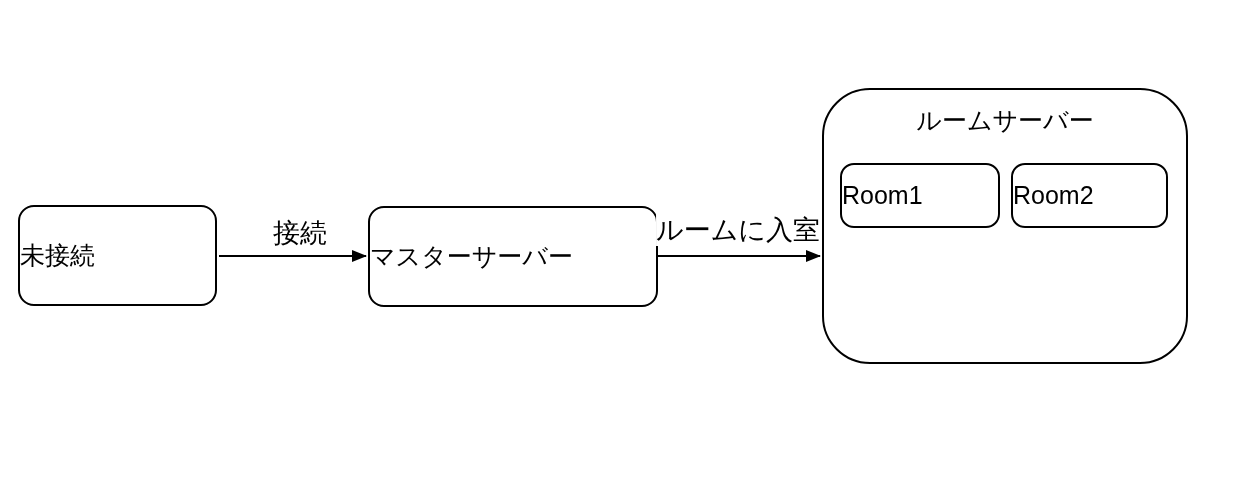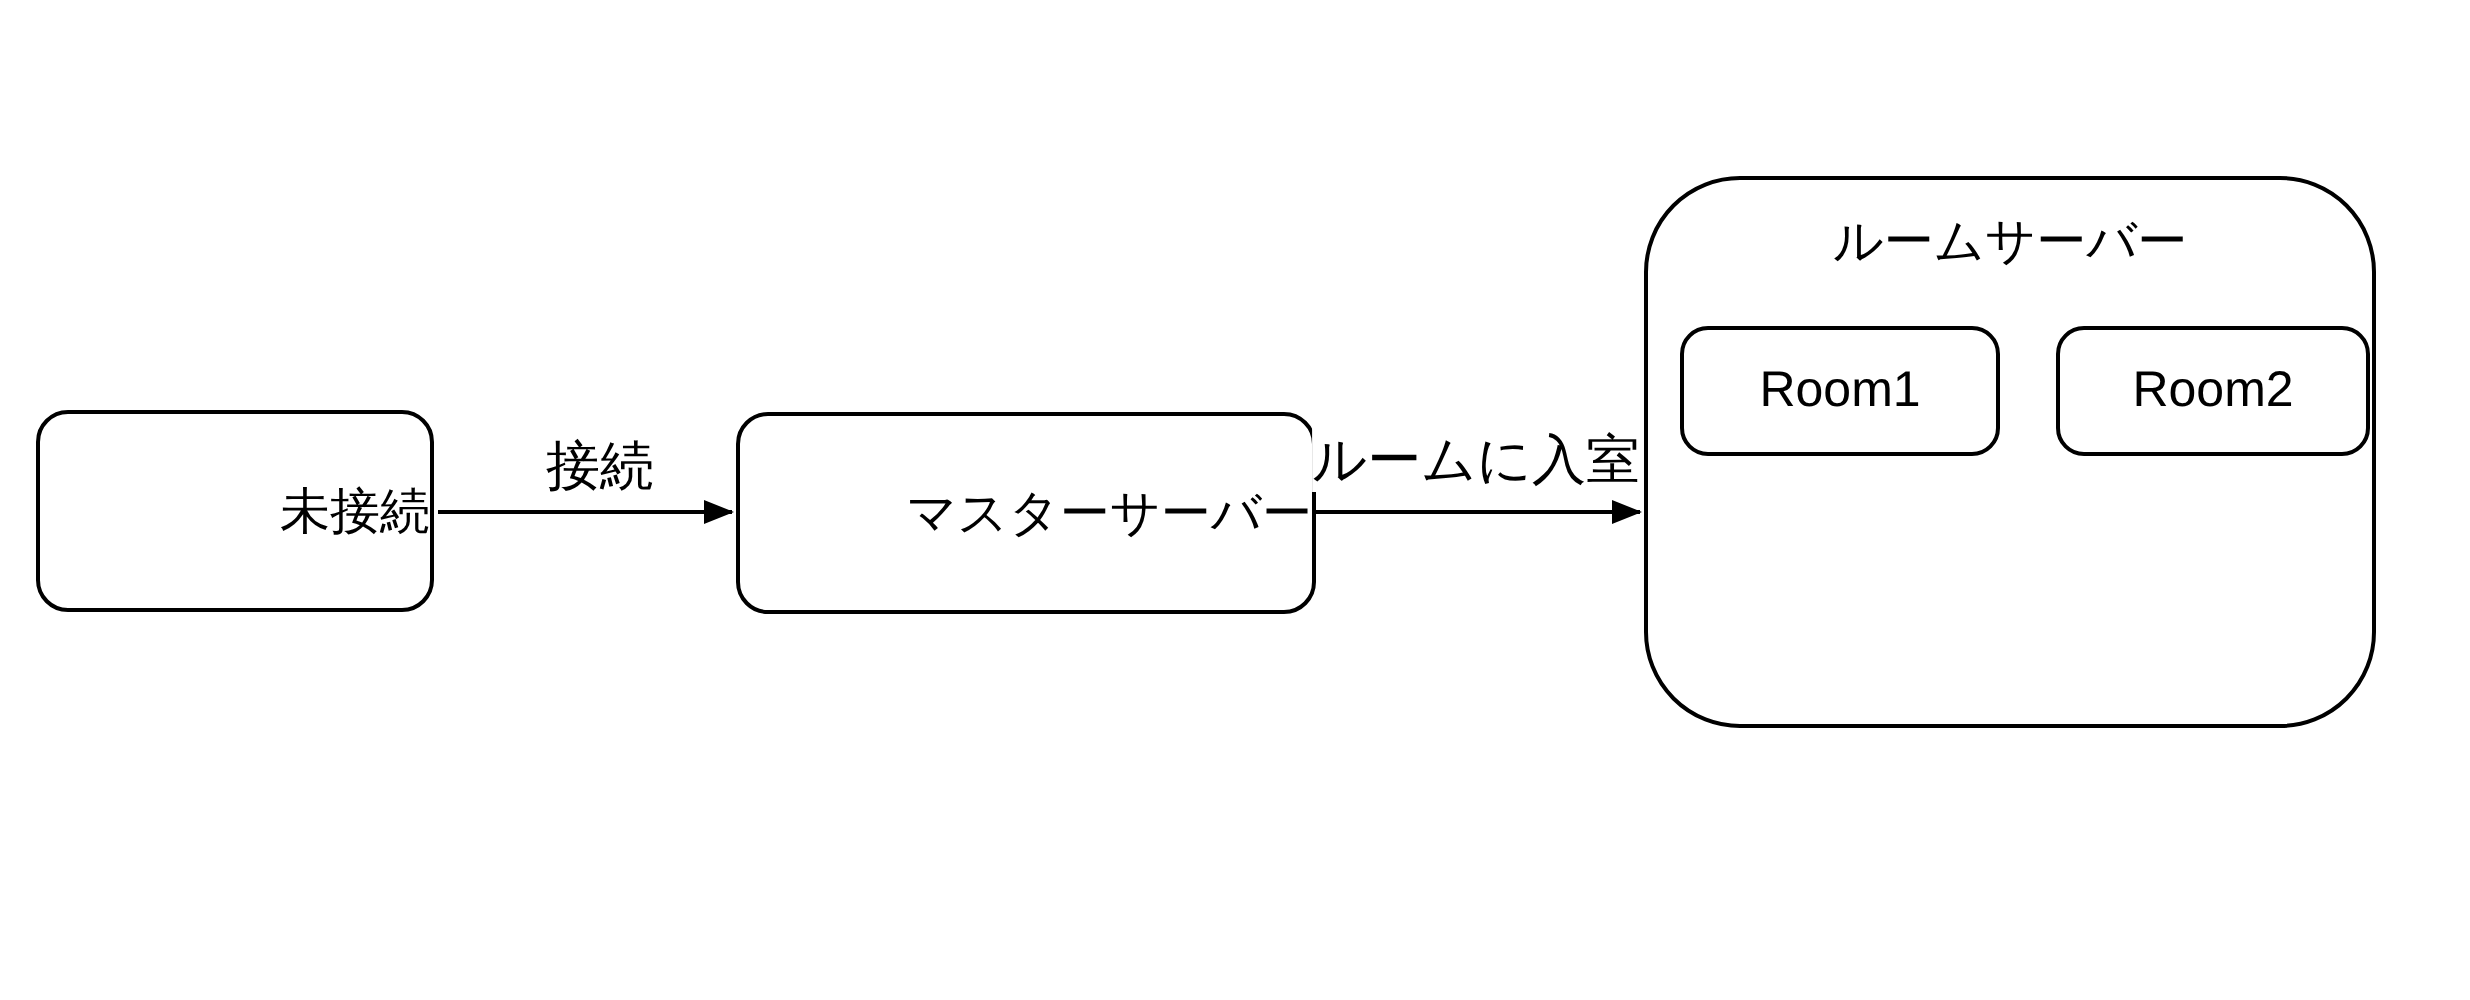--- a/index.html
+++ b/index.html
@@ -20,21 +20,21 @@
     left: 0; top: 0;
     width: 1235px; height: 500px;
     pointer-events: none;
   }
   .node {
     position: absolute;
     background: #ffffff;
     border: 2px solid #000000;
     display: flex;
     align-items: center;
-    justify-content: flex-end;
+    justify-content: flex-start;
     font-size: 25px;
     white-space: nowrap;
   }
   .node-small {
     border-radius: 16px;
   }
   .node-unconnected {
     left: 18px; top: 205px;
     width: 199px; height: 101px;
   }
@@ -57,25 +57,24 @@
     text-align: center;
     font-size: 25px;
   }
   .room {
     position: absolute;
     background: #ffffff;
     border: 2px solid #000000;
     border-radius: 14px;
     display: flex;
     align-items: center;
-    justify-content: center;
     font-size: 25px;
   }
   .room1 { left: 16px;  top: 73px;  width: 160px; height: 65px; }
-  .room2 { left: 204px; top: 73px;  width: 157px; height: 65px; }
+  .room2 { left: 187px; top: 73px;  width: 157px; height: 65px; }
   .room3 { left: 16px;  top: 157px; width: 160px; height: 65px; }
   .edge-label {
     position: absolute;
     font-size: 27px;
     white-space: nowrap;
     transform: translateX(-50%);
     background: #ffffff;
     line-height: 1.2;
   }
   .edge-label-connect { left: 300px; top: 217px; }

